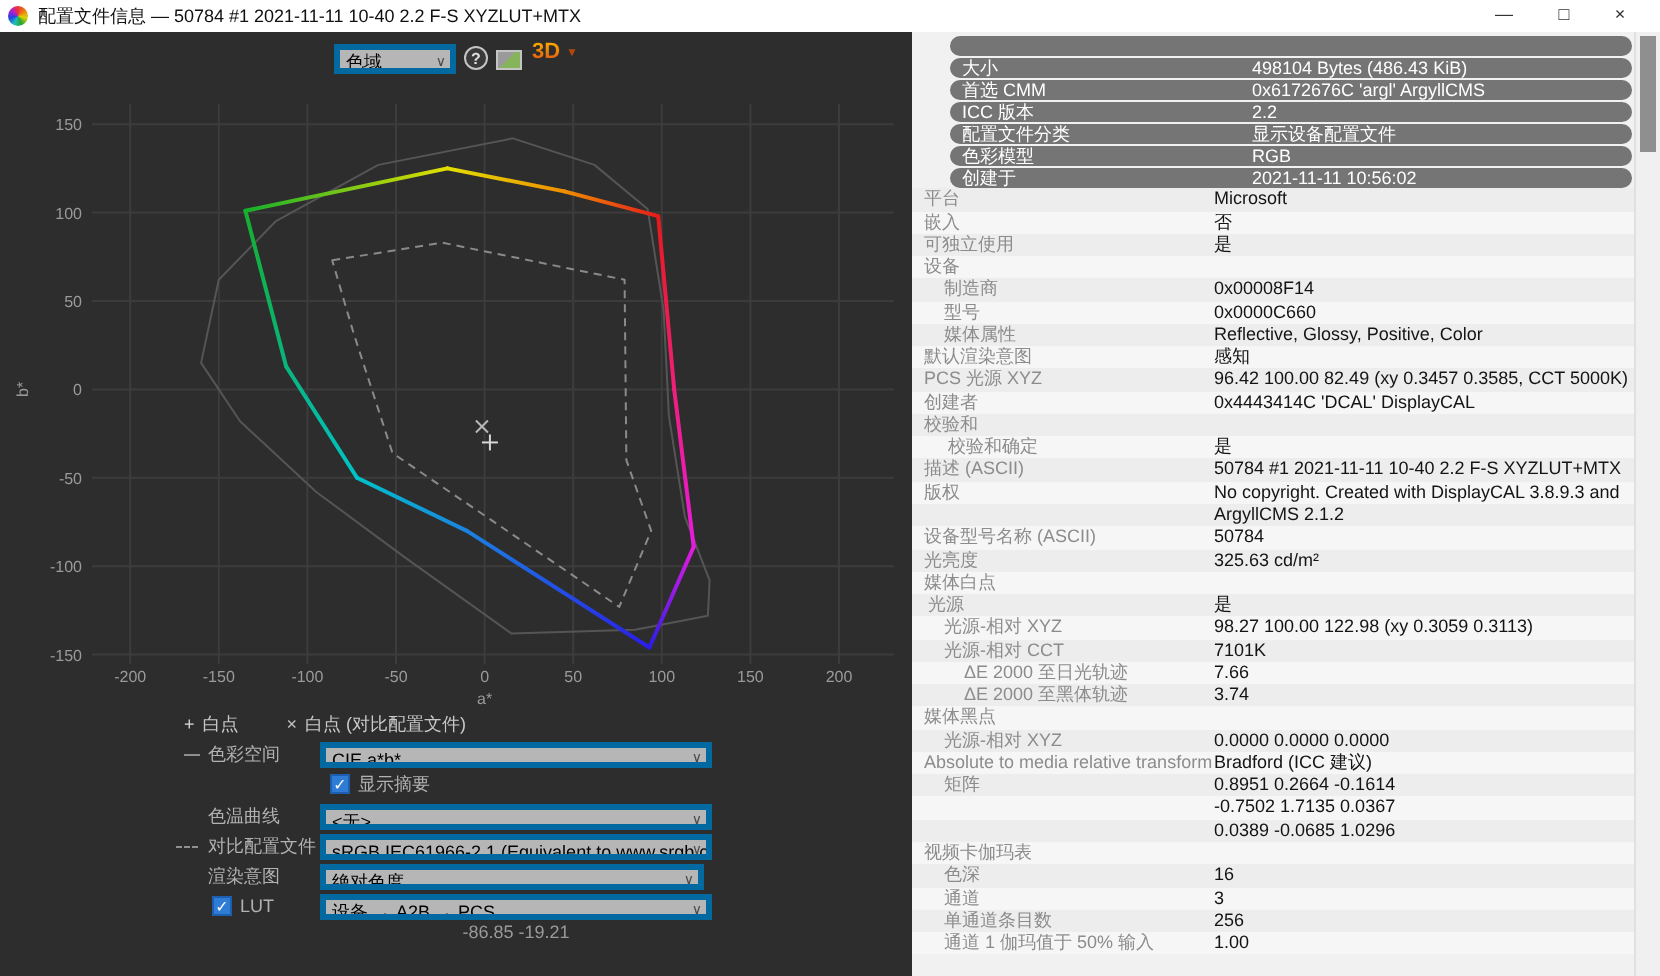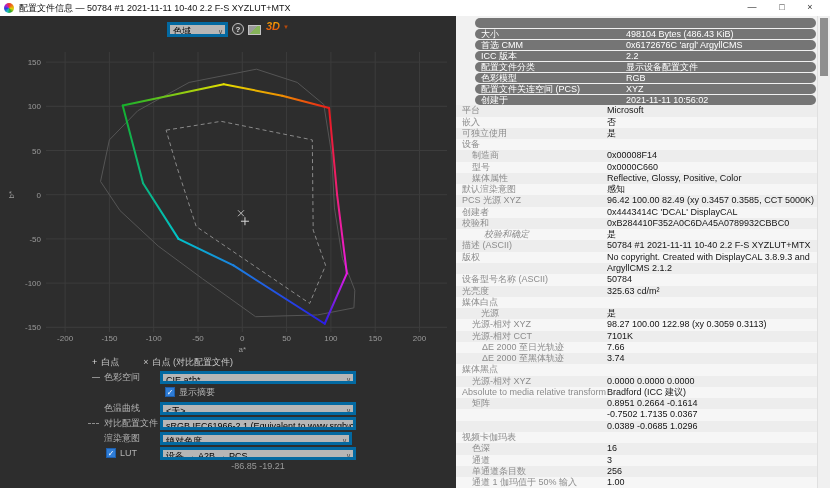--- a/index.html
+++ b/index.html
@@ -14,21 +14,21 @@
   .btn-min{left:740px}.btn-max{left:770px}.btn-close{left:798px}
   
   .left{position:absolute;left:0;top:16px;width:456px;height:472px;background:#2d2d2d;}
   .combo{position:absolute;background:#b6b6b6;border:3px solid #0369a1;font-size:9px;color:#000;
          line-height:12px;padding:0 13px 0 3px;white-space:nowrap;overflow:hidden;box-sizing:border-box;}
   .combo .chev{position:absolute;right:2px;top:0;color:#4b4b4b;font-size:7px;line-height:12px;}
   .helpicon{position:absolute;left:232px;top:7px;width:12px;height:12px;border-radius:50%;border:1px solid #c4c4c4;
             background:#3a3a3a;color:#e0e0e0;font-size:8px;font-weight:bold;text-align:center;line-height:12px;box-sizing:border-box;}
   .imgicon{position:absolute;left:248px;top:9px;width:13px;height:10px;border:1px solid #c4c4c4;box-sizing:border-box;
            background:linear-gradient(135deg,#9a9a9a 45%,#86b45a 45%);}
-  .t3d{position:absolute;left:266px;top:4px;font-size:11px;font-weight:bold;font-style:italic;
+  .t3d{position:absolute;left:266px;top:4px;font-size:11px;font-weight:bold;
        background-image:linear-gradient(180deg,#ffb400,#e0490f);-webkit-background-clip:text;background-clip:text;
        color:transparent;}
   .t3d-arrow{position:absolute;left:283px;top:8px;font-size:6px;color:#b5490c;}
   
   .pl-legend{position:absolute;left:92px;top:341px;height:10px;font-size:9px;color:#c9c9c9;display:flex;align-items:center;}
   .mk-plus{color:#dcdcdc;font-size:9px;margin-right:4px;}
   .mk-x{color:#c0c0c0;font-size:9px;margin:0 4px 0 24px;}
   .ctl-label{position:absolute;left:104px;font-size:9px;color:#b2b2b2;white-space:nowrap;line-height:13px;}
   .leg-solid{position:absolute;left:92px;width:8px;border-top:1px solid #8f8f8f;}
   .leg-dash{position:absolute;left:88px;width:11px;border-top:1px dashed #8f8f8f;}
@@ -233,24 +233,20 @@
         </div>
         <div class="irow pill">
           <span class="ilabel" style="left: 6px;">配置文件分类</span>
           <span class="ivalue">显示设备配置文件</span>
         </div>
         <div class="irow pill">
           <span class="ilabel" style="left: 6px;">色彩模型</span>
           <span class="ivalue">RGB</span>
         </div>
         <div class="irow pill">
-          <span class="ilabel" style="left: 6px;">配置文件关连空间 (PCS)</span>
-          <span class="ivalue">XYZ</span>
-        </div>
-        <div class="irow pill">
           <span class="ilabel" style="left: 6px;">创建于</span>
           <span class="ivalue">2021-11-11 10:56:02</span>
         </div>
         <div class="irow even">
           <span class="ilabel" style="left: 6px;">平台</span>
           <span class="ivalue">Microsoft</span>
         </div>
         <div class="irow odd">
           <span class="ilabel" style="left: 6px;">嵌入</span>
           <span class="ivalue">否</span>
@@ -282,24 +278,23 @@
         <div class="irow even">
           <span class="ilabel" style="left: 6px;">PCS 光源 XYZ</span>
           <span class="ivalue">96.42 100.00  82.49 (xy 0.3457 0.3585, CCT 5000K)</span>
         </div>
         <div class="irow odd">
           <span class="ilabel" style="left: 6px;">创建者</span>
           <span class="ivalue">0x4443414C 'DCAL' DisplayCAL</span>
         </div>
         <div class="irow even">
           <span class="ilabel" style="left: 6px;">校验和</span>
-          <span class="ivalue">0xB284410F352A0C6DA45A0789932CBBC0</span>
-        </div>
-        <div class="irow odd">
-          <span class="ilabel" style="left: 28px; font-style: italic;">校验和确定</span>
+        </div>
+        <div class="irow odd">
+          <span class="ilabel" style="left: 18px;">校验和确定</span>
           <span class="ivalue">是</span>
         </div>
         <div class="irow even">
           <span class="ilabel" style="left: 6px;">描述 (ASCII)</span>
           <span class="ivalue">50784 #1 2021-11-11 10-40 2.2 F-S XYZLUT+MTX</span>
         </div>
         <div class="irow odd">
           <span class="ilabel" style="left: 6px;">版权</span>
           <span class="ivalue">No copyright. Created with DisplayCAL 3.8.9.3 and</span>
         </div>
@@ -313,21 +308,21 @@
         </div>
         <div class="irow even">
           <span class="ilabel" style="left: 6px;">光亮度</span>
           <span class="ivalue">325.63 cd/m²</span>
         </div>
         <div class="irow odd">
           <span class="ilabel" style="left: 6px;">媒体白点</span>
           <span class="ivalue"></span>
         </div>
         <div class="irow even">
-          <span class="ilabel" style="left: 25px;">光源</span>
+          <span class="ilabel" style="left: 8px;">光源</span>
           <span class="ivalue">是</span>
         </div>
         <div class="irow odd">
           <span class="ilabel" style="left: 16px;">光源-相对 XYZ</span>
           <span class="ivalue">98.27 100.00 122.98 (xy 0.3059 0.3113)</span>
         </div>
         <div class="irow even">
           <span class="ilabel" style="left: 16px;">光源-相对 CCT</span>
           <span class="ivalue">7101K</span>
         </div>

